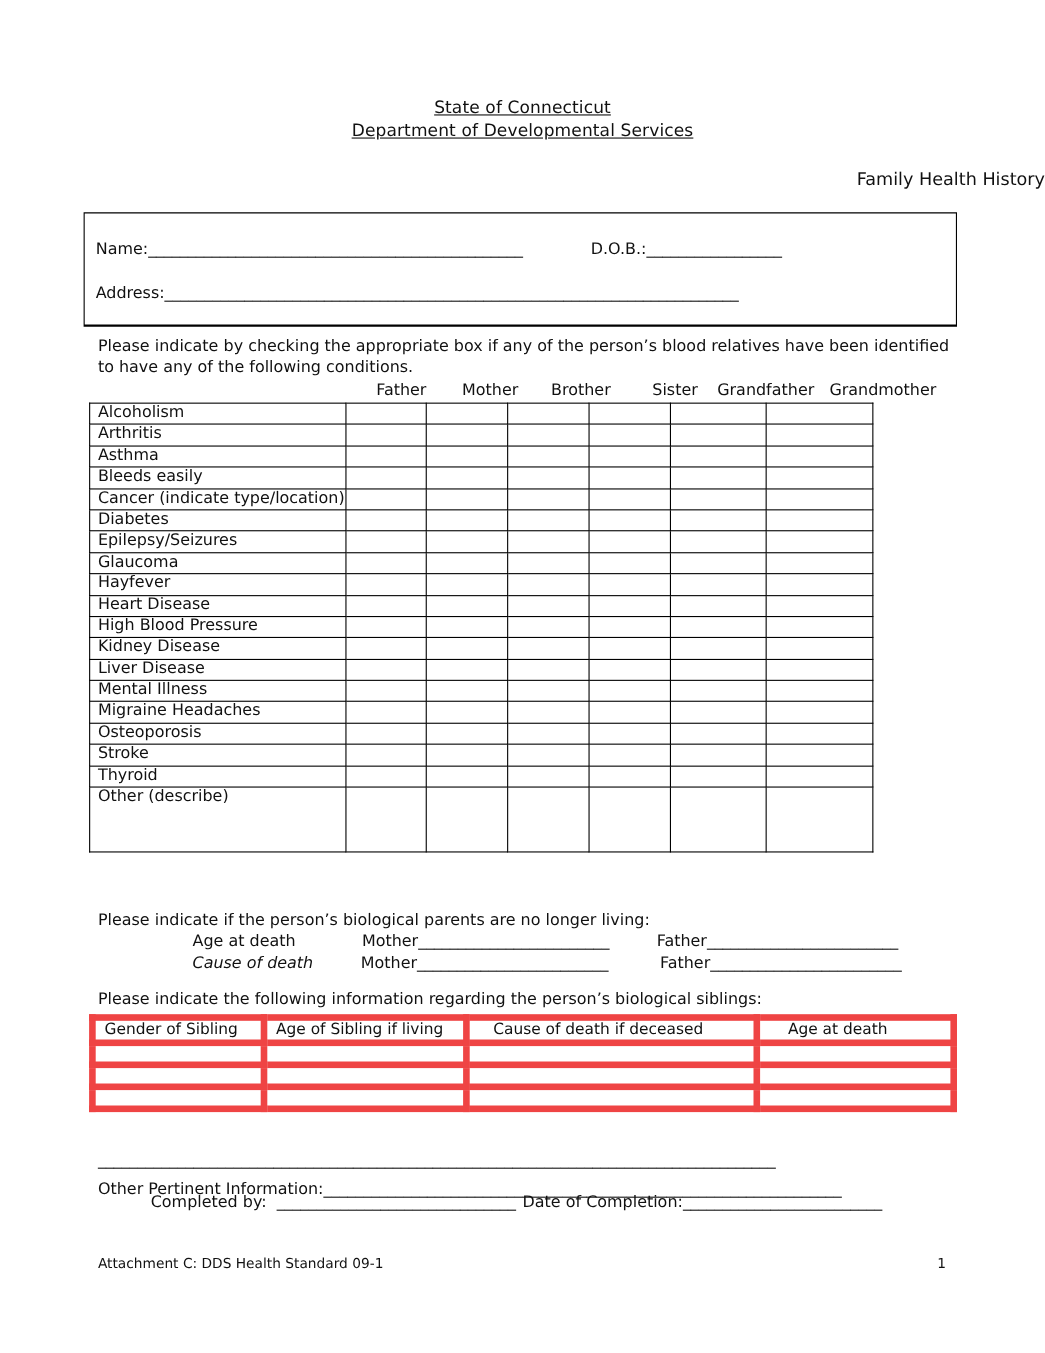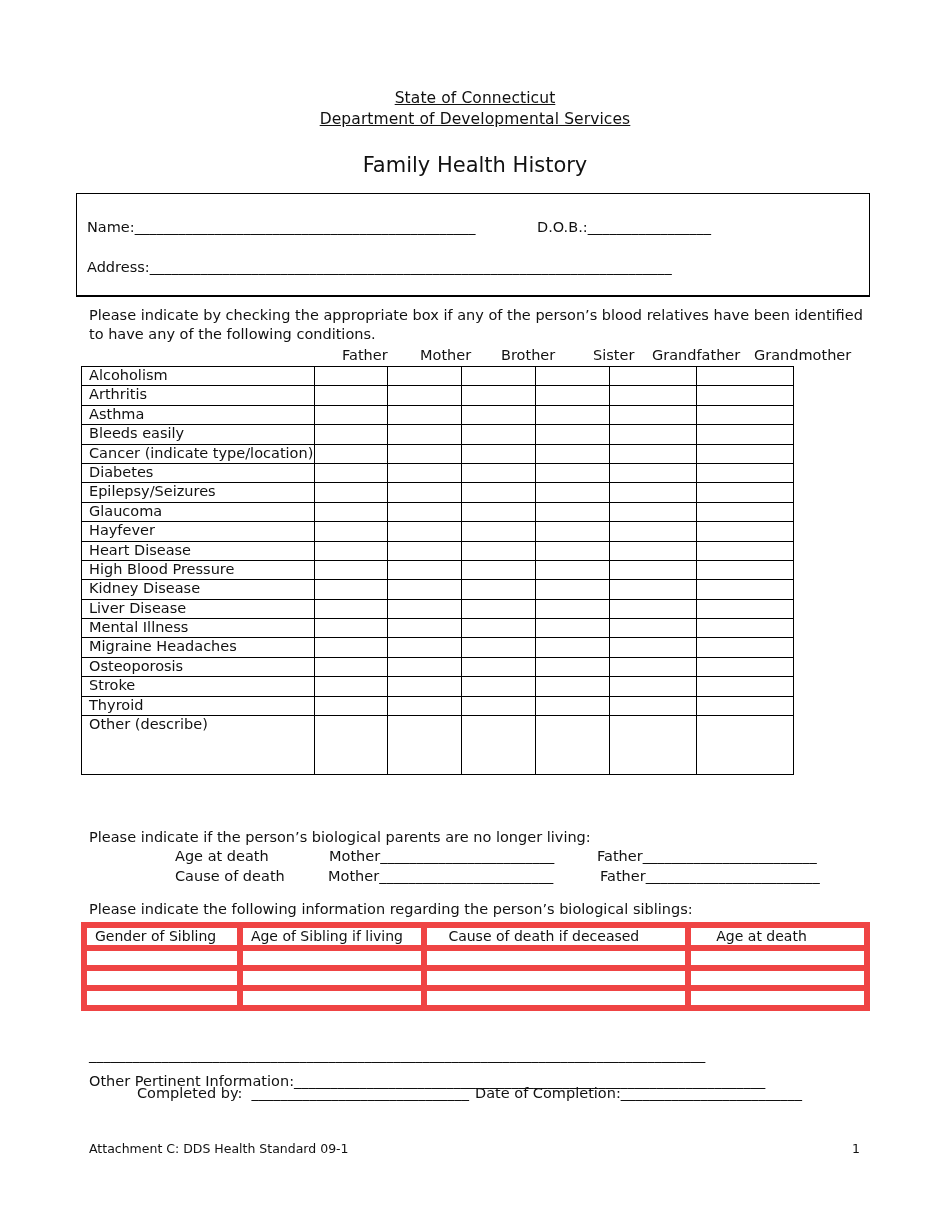--- a/index.html
+++ b/index.html
@@ -3,21 +3,21 @@
   <meta charset="utf-8">
   <style>
     html, body { margin: 0; padding: 0; background: #ffffff; }
     body {
       width: 950px; height: 1230px; position: relative; overflow: hidden;
       font-family: "DejaVu Sans", sans-serif; color: #111;
       font-size: 14px;
     }
     .abs { position: absolute; white-space: pre; }
     .hdr { left: 0; width: 950px; text-align: center; font-size: 15.5px; letter-spacing: 0.1px; text-decoration: underline; }
-    .title { left: 0; width: 950px; text-align: center; font-size: 21px; }
+    .title { left: 0; width: 950px; text-align: right; font-size: 16px; }
     .idbox { position: absolute; left: 76px; top: 193px; width: 794px; height: 104px;
       border: 1px solid #000; border-bottom: 2px solid #000; box-sizing: border-box; }
     .t14 { font-size: 14.5px; }
     table.cond { position: absolute; left: 81px; top: 366px; border-collapse: collapse; width: 713px; }
     table.cond td { border: 1px solid #000; height: 19.4px; padding: 0 0 0 7px; font-size: 14.5px; line-height: 17px; vertical-align: top; box-sizing: border-box; }
     table.cond td.box { padding: 0; }
     table.cond tr.tall td { height: 59px; }
     .colhead { font-size: 14.5px; top: 347px; }
     table.sib { position: absolute; left: 81px; top: 922px; border-collapse: collapse; width: 789px; }
     table.sib td { border: 6px solid #ef4444; height: 20px; padding: 0 0 0 8px; font-size: 14px; line-height: 17px; box-sizing: border-box; vertical-align: top; }
@@ -227,21 +227,21 @@
         <td class="box"></td>
         <td class="box"></td>
       </tr>
     </tbody>
 </table>
 
 <div class="abs t14" style="left:89px; top:829px;">Please indicate if the person’s biological parents are no longer living:</div>
 <div class="abs t14" style="left:175px; top:848px;">Age at death</div>
 <div class="abs t14" style="left:329px; top:848px;"><span>Mother</span><span>________________________</span></div>
 <div class="abs t14" style="left:597px; top:848px;"><span>Father</span><span>________________________</span></div>
-<div class="abs t14" style="left:175px; top:868px;">Cause of death</div>
+<div class="abs t14" style="left:175px; top:868px;font-style:italic;">Cause of death</div>
 <div class="abs t14" style="left:328px; top:868px;"><span>Mother</span><span>________________________</span></div>
 <div class="abs t14" style="left:600px; top:868px;"><span>Father</span><span>________________________</span></div>
 
 <div class="abs t14" style="left:89px; top:901px;">Please indicate the following information regarding the person’s biological siblings:</div>
 <table class="sib">
   <colgroup>
     <col style="width:157px">
       <col style="width:186px">
       <col style="width:266px">
       <col style="width:180px">

